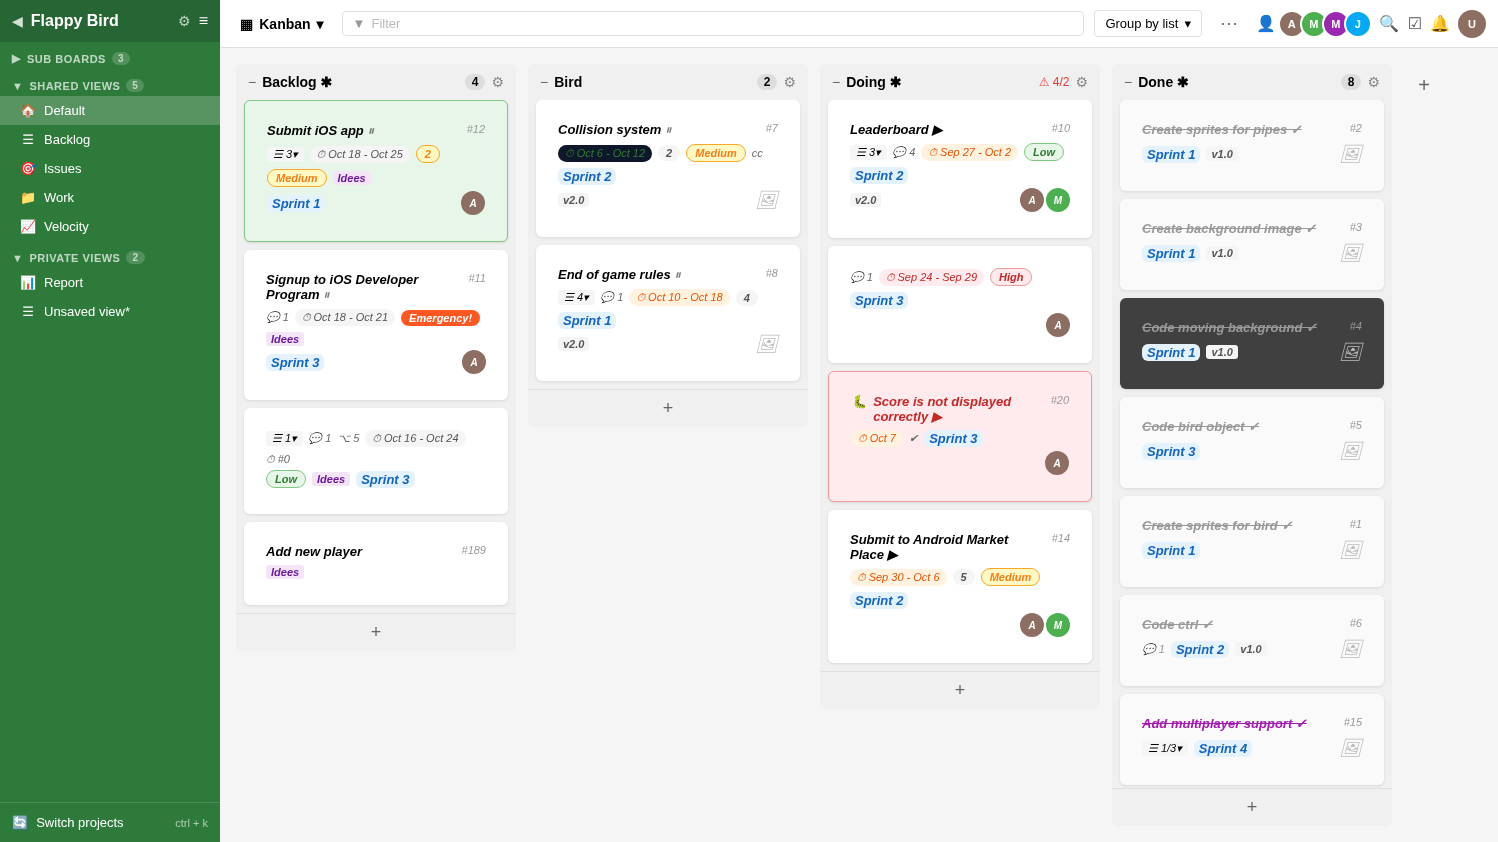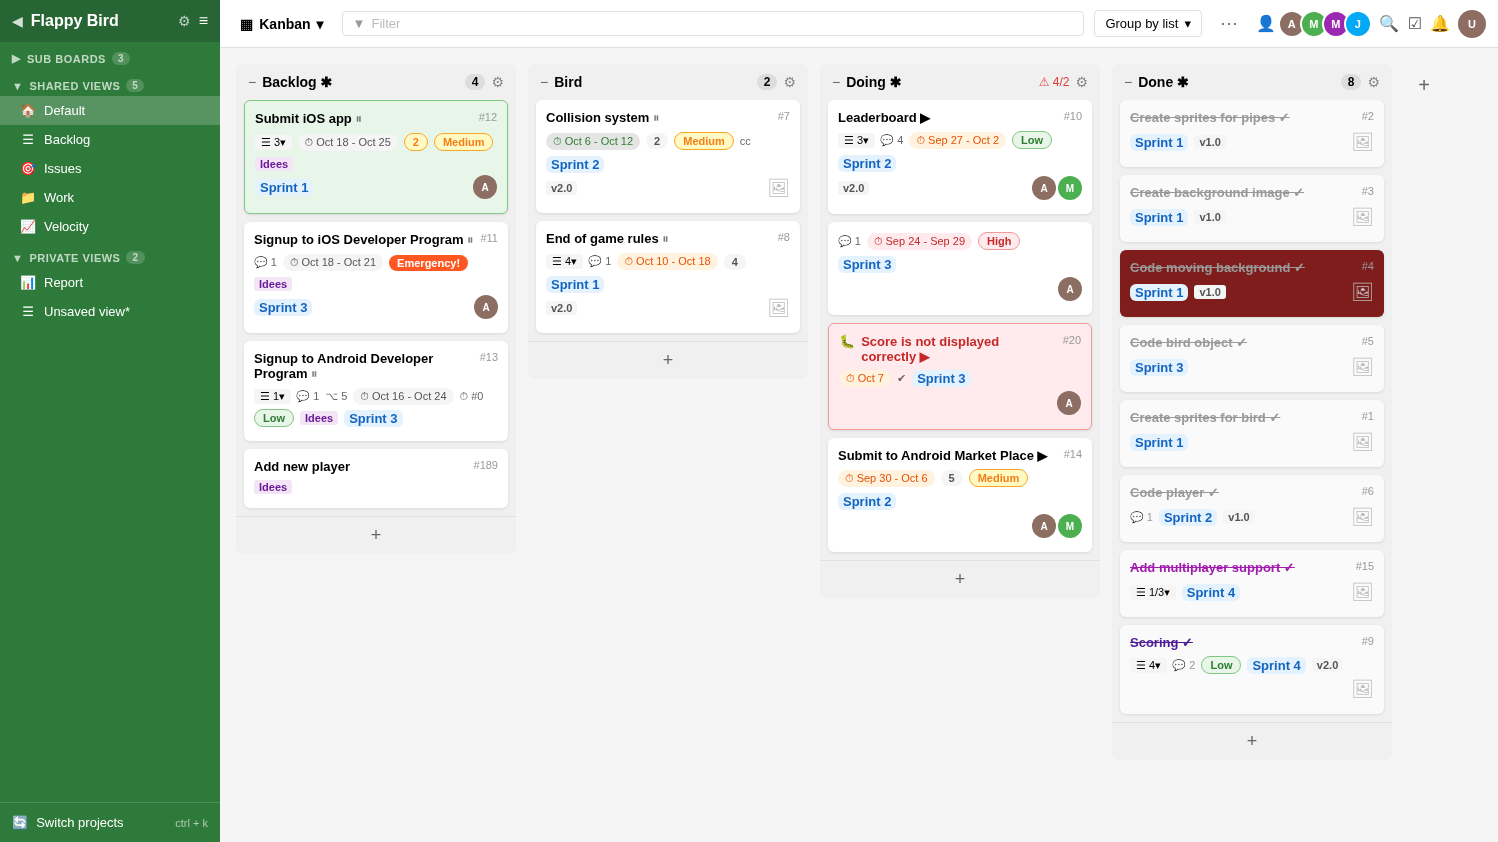--- a/index.html
+++ b/index.html
@@ -163,23 +163,24 @@
       cursor: pointer;
       font-size: 18px;
       color: #666;
       border-top: 1px solid #e0e0e0;
     }
 
     
     .card {
       background: #fff;
       border-radius: 6px;
-      padding: 10px;
+      padding: 22px;
       box-shadow: 0 1px 3px rgba(0,0,0,0.1);
       cursor: pointer;
+      font-style: italic;
     }
     .card.highlighted { background: #e8f5e9; border: 1px solid #81c784; }
     .card.error-highlighted { background: #ffebee; border: 1px solid #ef9a9a; }
     .card-header { display: flex; align-items: flex-start; gap: 6px; margin-bottom: 6px; }
     .card-title { font-size: 13px; font-weight: 600; flex: 1; }
     .card-id { font-size: 11px; color: #999; white-space: nowrap; }
     .card-meta-row { display: flex; align-items: center; gap: 6px; margin-bottom: 4px; flex-wrap: wrap; }
     .badge-pill {
       border-radius: 10px;
       padding: 2px 8px;
@@ -197,21 +198,21 @@
     .badge-idees { background: #f3e5f5; color: #6a1b9a; font-size: 11px; border-radius: 3px; padding: 1px 5px; }
     .badge-v2 { background: #f5f5f5; color: #555; font-size: 11px; border-radius: 3px; padding: 1px 5px; }
     .card-date-badge {
       display: inline-flex;
       align-items: center;
       gap: 3px;
       border-radius: 10px;
       padding: 2px 7px;
       font-size: 11px;
     }
-    .date-green { background: #e5e5e5; color: #2e7d32; }
+    .date-green { background: #0f172a; color: #2e7d32; }
     .date-orange { background: #fff3e0; color: #e65100; }
     .date-red { background: #ffebee; color: #c62828; }
     .date-gray { background: #f5f5f5; color: #555; }
 
     .card-checklist {
       display: inline-flex;
       align-items: center;
       gap: 3px;
       background: #f5f5f5;
       border-radius: 3px;
@@ -386,24 +387,20 @@
           </div>
           <div class="card-meta-row">
             <span class="badge-pill badge-sprint">Sprint 3</span>
             <div style="margin-left:auto;">
               <div class="card-small-avatar" style="background:#8d6e63;">A</div>
             </div>
           </div>
         </div>
 
         <div class="card">
-          <div class="card-header">
-            <span class="card-title">Signup to Android Developer Program <span style="opacity:0.5;font-weight:400;">⏸</span></span>
-            <span class="card-id">#13</span>
-          </div>
           <div class="card-meta-row">
             <span class="card-checklist">☰ 1▾</span>
             <span style="font-size:11px;color:#666;">💬 1</span>
             <span style="font-size:11px;color:#666;">⌥ 5</span>
             <span class="card-date-badge date-gray">⏱ Oct 16 - Oct 24</span>
             <span style="font-size:11px;color:#666;">⏱ #0</span>
           </div>
           <div class="card-meta-row">
             <span class="badge-pill badge-low">Low</span>
             <span class="badge-pill badge-idees">Idees</span>
@@ -593,21 +590,21 @@
           </div>
           <div class="card-meta-row">
             <span class="badge-pill badge-sprint">Sprint 1</span>
             <span class="badge-pill badge-v2">v1.0</span>
             <div style="margin-left:auto;">
               <span style="font-size:18px;color:#bbb;">🖼</span>
             </div>
           </div>
         </div>
 
-        <div class="card" style="background:#7f1d1d;">
+        <div class="card" style="background:#404040;">
           <div class="card-header">
             <span class="card-title" style="text-decoration:line-through;color:#999;">Code moving background ✓</span>
             <span class="card-id">#4</span>
           </div>
           <div class="card-meta-row">
             <span class="badge-pill badge-sprint">Sprint 1</span>
             <span class="badge-pill badge-v2">v1.0</span>
             <div style="margin-left:auto;">
               <span style="font-size:18px;color:#bbb;">🖼</span>
             </div>
@@ -635,21 +632,21 @@
           <div class="card-meta-row">
             <span class="badge-pill badge-sprint">Sprint 1</span>
             <div style="margin-left:auto;">
               <span style="font-size:18px;color:#bbb;">🖼</span>
             </div>
           </div>
         </div>
 
         <div class="card" style="background:#fafafa;">
           <div class="card-header">
-            <span class="card-title" style="text-decoration:line-through;color:#999;">Code player ✓</span>
+            <span class="card-title" style="text-decoration:line-through;color:#999;">Code ctrl ✓</span>
             <span class="card-id">#6</span>
           </div>
           <div class="card-meta-row">
             <span style="font-size:11px;color:#999;">💬 1</span>
             <span class="badge-pill badge-sprint">Sprint 2</span>
             <span class="badge-pill badge-v2">v1.0</span>
             <div style="margin-left:auto;">
               <span style="font-size:18px;color:#bbb;">🖼</span>
             </div>
           </div>

